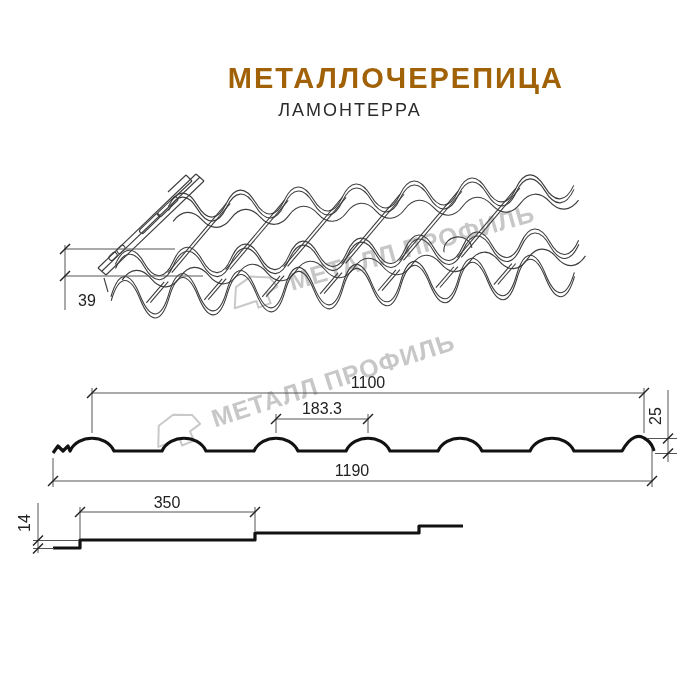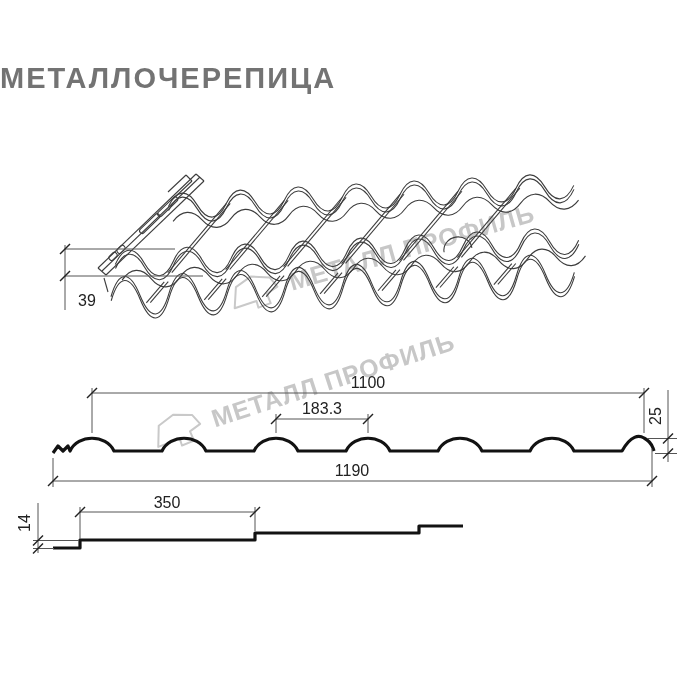--- a/index.html
+++ b/index.html
@@ -1,22 +1,22 @@
 <!DOCTYPE html>
 <html><head>
 <meta charset="utf-8">
 <style>
   html,body{margin:0;padding:0;}
   .page{
     position:relative; width:700px; height:700px; background:#ffffff;
     overflow:hidden; font-family:"Liberation Sans", sans-serif;
   }
   .title{
-    position:absolute; left:0; top:62px; width:564px; text-align:left;
-    font-size:29px; font-weight:800; letter-spacing:2px; color:#737373;
+    position:absolute; left:0; top:62px; width:564px; text-align:right;
+    font-size:29px; font-weight:800; letter-spacing:2px; color:#a16207;
   }
   .subtitle{
     position:absolute; left:0; top:100px; width:700px; text-align:center;
     font-size:18px; font-weight:500; letter-spacing:2px; color:#2b2b2b;
   }
   .wm{
     position:absolute; display:flex; align-items:center; gap:10px;
     color:#c7c7c7; font-weight:bold; font-size:25px; letter-spacing:1px;
     white-space:nowrap; transform-origin:26px 20px; line-height:40px;
   }
@@ -28,20 +28,21 @@
   .tick{stroke:#222; stroke-width:1.4;}
   .thick{stroke:#121212; stroke-width:3.2; fill:none; stroke-linejoin:round;}
   .dimtext{font-family:"Liberation Sans",sans-serif; font-size:16px; fill:#222;}
 </style>
 </head>
 <body>
 
 <div class="page">
 
   <div class="title">МЕТАЛЛОЧЕРЕПИЦА</div>
+  <div class="subtitle">ЛАМОНТЕРРА</div>
 
   <div class="wm wm1">
     <svg width="52" height="37" viewBox="0 0 52 37">
       <path d="M2,28 L9,8 L26,2 L44,8 L49,19 L37,23 L38,33 L25,34 L25,27 Z" fill="none" stroke="#c9c9c9" stroke-width="2" stroke-linejoin="round"></path>
     </svg>
     <span>МЕТАЛЛ ПРОФИЛЬ</span>
   </div>
 
   <div class="wm wm2">
     <svg width="52" height="37" viewBox="0 0 52 37">

